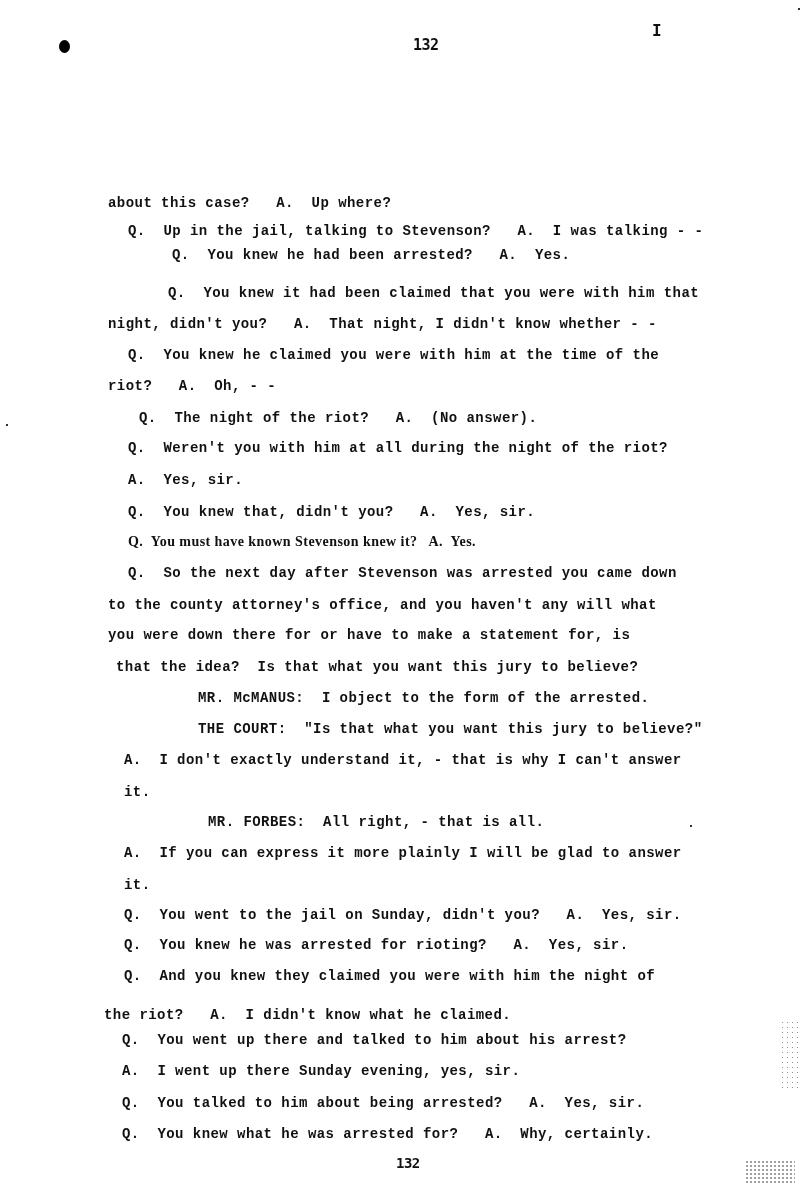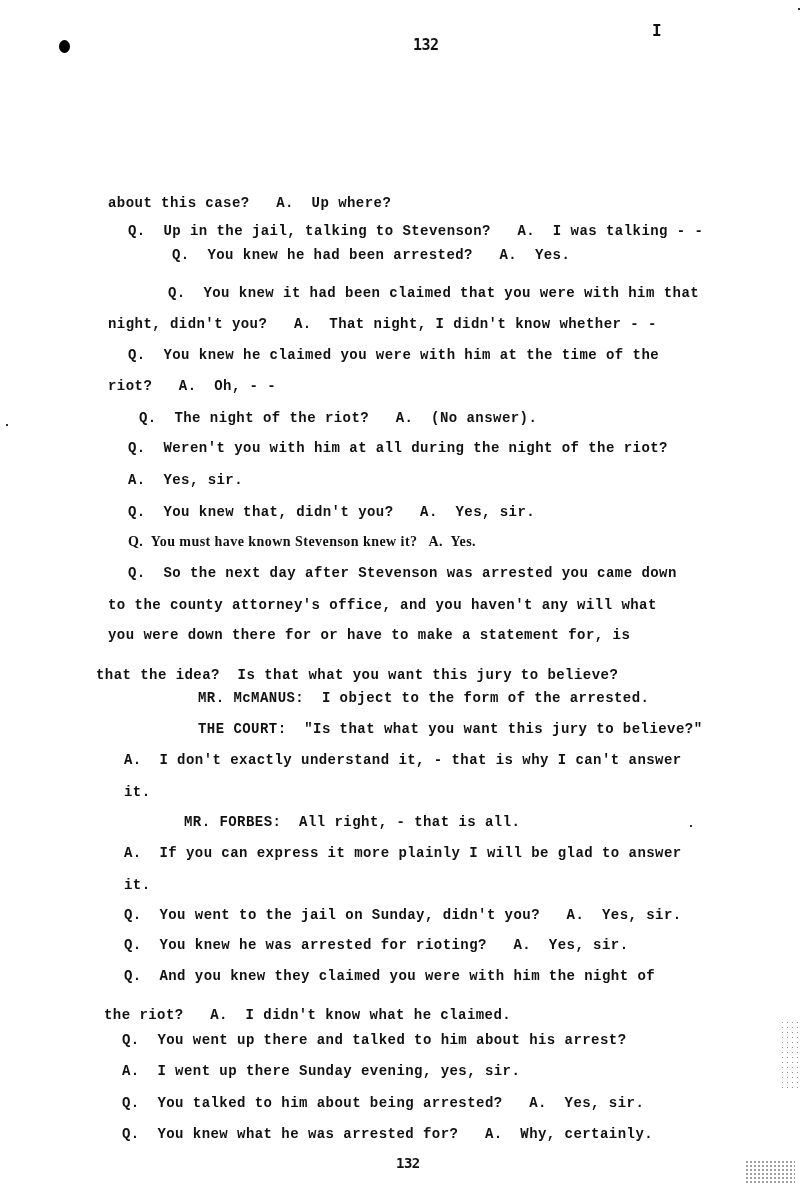--- a/index.html
+++ b/index.html
@@ -96,26 +96,26 @@
       <div class="line" style="left: 128px; top: 346px;">Q.  You knew he claimed you were with him at the time of the</div>
       <div class="line" style="left: 108px; top: 377px;">riot?   A.  Oh, - -</div>
       <div class="line" style="left: 125px; top: 409px; margin-left: 14px;">Q.  The night of the riot?   A.  (No answer).</div>
       <div class="line" style="left: 128px; top: 439px;">Q.  Weren't you with him at all during the night of the riot?</div>
       <div class="line" style="left: 128px; top: 471px;">A.  Yes, sir.</div>
       <div class="line" style="left: 128px; top: 503px;">Q.  You knew that, didn't you?   A.  Yes, sir.</div>
       <div class="line" style="left: 128px; top: 533px; font-family: Liberation Serif, serif;">Q.  You must have known Stevenson knew it?   A.  Yes.</div>
       <div class="line" style="left: 128px; top: 564px;">Q.  So the next day after Stevenson was arrested you came down</div>
       <div class="line" style="left: 108px; top: 596px;">to the county attorney's office, and you haven't any will what</div>
       <div class="line" style="left: 108px; top: 626px;">you were down there for or have to make a statement for, is</div>
-      <div class="line" style="left: 96px; top: 658px; margin-top: 8px;">that the idea?  Is that what you want this jury to believe?</div>
+      <div class="line" style="left: 116px; top: 658px;">that the idea?  Is that what you want this jury to believe?</div>
       <div class="line" style="left: 198px; top: 689px;">MR. McMANUS:  I object to the form of the arrested.</div>
       <div class="line" style="left: 198px; top: 720px;">THE COURT:  "Is that what you want this jury to believe?"</div>
       <div class="line" style="left: 124px; top: 751px;">A.  I don't exactly understand it, - that is why I can't answer</div>
       <div class="line" style="left: 124px; top: 783px;">it.</div>
-      <div class="line" style="left: 184px; top: 813px;">MR. FORBES:  All right, - that is all.</div>
+      <div class="line" style="left: 208px; top: 813px;">MR. FORBES:  All right, - that is all.</div>
       <div class="line" style="left: 124px; top: 844px;">A.  If you can express it more plainly I will be glad to answer</div>
       <div class="line" style="left: 124px; top: 876px;">it.</div>
       <div class="line" style="left: 124px; top: 906px;">Q.  You went to the jail on Sunday, didn't you?   A.  Yes, sir.</div>
       <div class="line" style="left: 124px; top: 936px;">Q.  You knew he was arrested for rioting?   A.  Yes, sir.</div>
       <div class="line" style="left: 124px; top: 967px;">Q.  And you knew they claimed you were with him the night of</div>
       <div class="line" style="left: 104px; top: 998px; margin-top: 8px;">the riot?   A.  I didn't know what he claimed.</div>
       <div class="line" style="left: 122px; top: 1031px;">Q.  You went up there and talked to him about his arrest?</div>
       <div class="line" style="left: 122px; top: 1062px;">A.  I went up there Sunday evening, yes, sir.</div>
       <div class="line" style="left: 122px; top: 1094px;">Q.  You talked to him about being arrested?   A.  Yes, sir.</div>
       <div class="line" style="left: 122px; top: 1125px;">Q.  You knew what he was arrested for?   A.  Why, certainly.</div>

